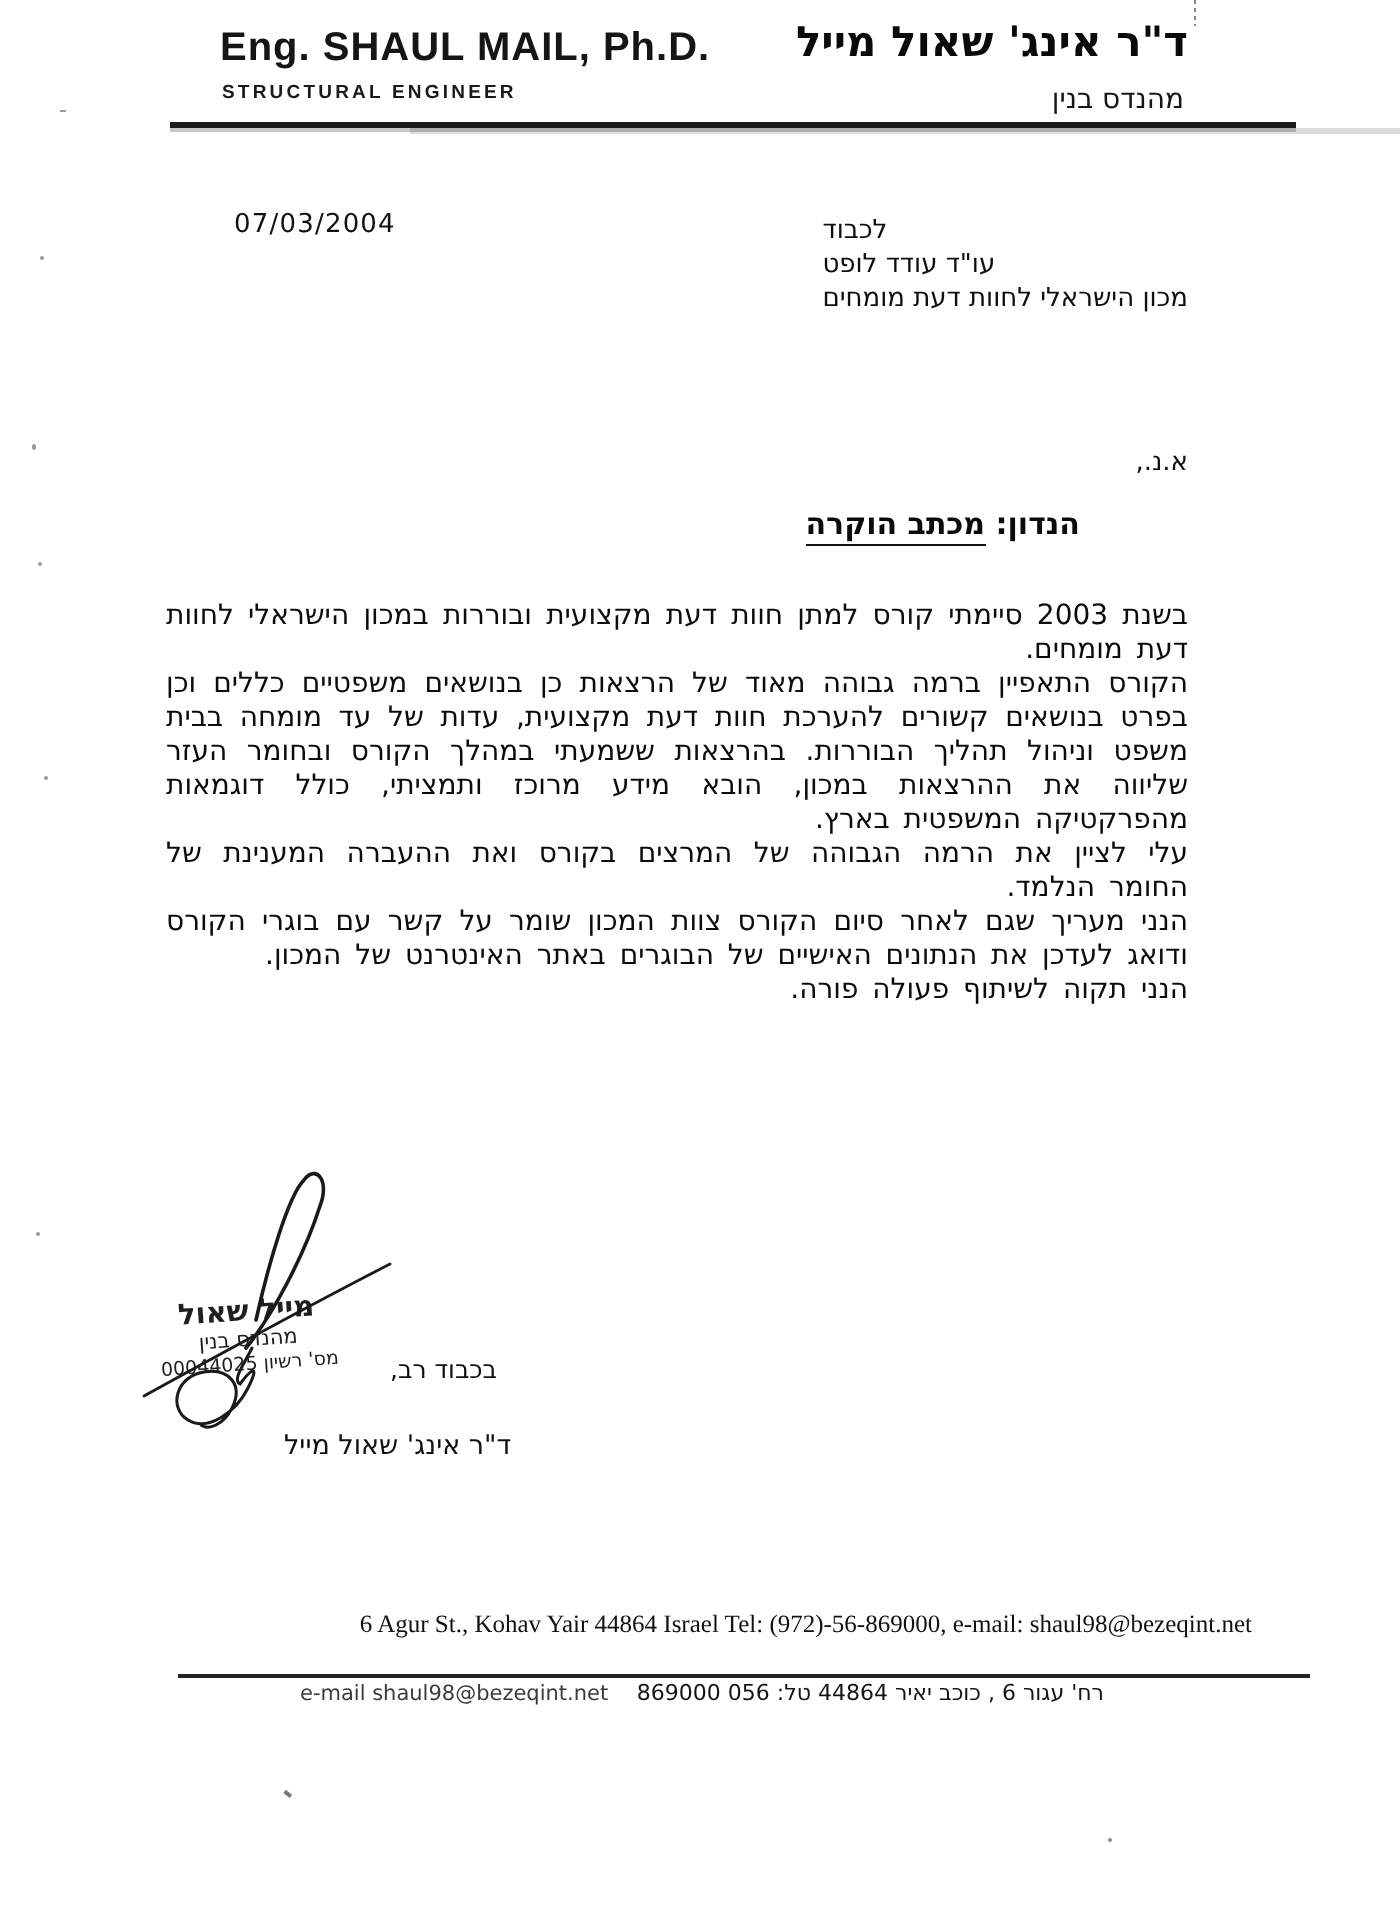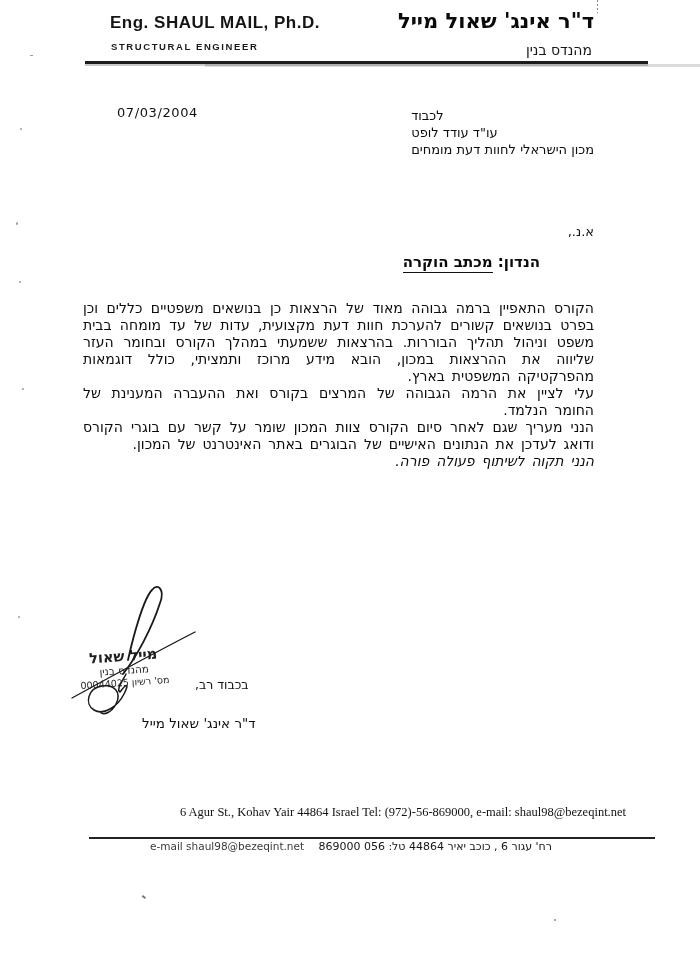--- a/index.html
+++ b/index.html
@@ -4,21 +4,21 @@
 <style>
   html,body{margin:0;padding:0;}
   body{
     width:700px;height:960px;position:relative;background:#ffffff;
     font-family:"DejaVu Sans",sans-serif;color:#0d0d0d;overflow:hidden;
   }
   .abs{position:absolute;}
 
   
   .hdr-en-name{left:110px;top:13px;font-family:"Liberation Sans",sans-serif;
-    font-weight:bold;font-size:17px;letter-spacing:.5px;color:#151515;}
+    font-weight:bold;font-size:20px;letter-spacing:.5px;color:#151515;}
   .hdr-en-title{left:111px;top:41px;font-family:"Liberation Sans",sans-serif;
     font-weight:bold;font-size:9.5px;letter-spacing:1.6px;color:#1a1a1a;}
   .hdr-he-name{right:106px;top:9px;font-weight:bold;font-size:21px;
     direction:rtl;color:#0a0a0a;}
   .hdr-he-title{right:108px;top:42px;font-size:14px;direction:rtl;color:#161616;}
   .hdr-rule{left:85px;top:61px;width:563px;height:2.6px;background:#1c1c1c;
     box-shadow:0 2px 0 rgba(40,40,40,.25),120px 3px 0 rgba(60,60,60,.18);}
 
   
   .date{left:117px;top:105px;font-size:13px;font-weight:500;letter-spacing:.6px;color:#111;}
@@ -26,21 +26,21 @@
     font-size:13px;line-height:17px;color:#0e0e0e;}
   .salutation{right:106px;top:224px;direction:rtl;font-size:13px;color:#111;}
 
   .subject{right:160px;top:253px;direction:rtl;font-size:15px;font-weight:bold;color:#0a0a0a;margin-left:22px;}
   .subject .u{border-bottom:1.6px solid #111;padding-bottom:1px;}
 
   
   .body-text{left:83px;top:300px;width:511px;direction:rtl;text-align:justify;
     font-size:14px;line-height:17px;word-spacing:2.5px;color:#0c0c0c;}
   .body-text .para{margin:0;}
-  .closing{margin-top:8px;font-style:italic;}
+  .closing{margin-top:8px;}
 
   
   .signoff{left:195px;top:677px;direction:rtl;font-size:12.5px;color:#111;}
   .stamp{left:72px;top:648px;width:104px;text-align:center;direction:rtl;
     transform:rotate(-4deg);color:#1f1f1f;}
   .stamp-name{font-weight:bold;font-size:14.5px;line-height:16px;}
   .stamp-title{font-size:10.5px;line-height:13px;}
   .stamp-license{font-size:9.5px;line-height:12px;white-space:nowrap;}
   .sig-svg{left:60px;top:578px;}
   .sig-name{left:142px;top:715px;direction:rtl;font-size:13.5px;color:#101010;}
@@ -80,20 +80,21 @@
     <div>לכבוד</div>
     <div>עו"ד עודד לופט</div>
     <div>מכון הישראלי לחוות דעת מומחים</div>
   </div>
 
 <div class="abs salutation">א.נ.,</div>
 <div class="abs subject"><span>הנדון: </span><span class="u">מכתב הוקרה</span></div>
 
 <div class="abs body-text">
   <div>
+      <div class="para">בשנת 2003 סיימתי קורס למתן חוות דעת מקצועית ובוררות במכון הישראלי לחוות דעת מומחים.</div>
       <div class="para">הקורס התאפיין ברמה גבוהה מאוד של הרצאות כן בנושאים משפטיים כללים וכן בפרט בנושאים קשורים להערכת חוות דעת מקצועית, עדות של עד מומחה בבית משפט וניהול תהליך הבוררות. בהרצאות ששמעתי במהלך הקורס ובחומר העזר שליווה את ההרצאות במכון, הובא מידע מרוכז ותמציתי, כולל דוגמאות מהפרקטיקה המשפטית בארץ.</div>
       <div class="para">עלי לציין את הרמה הגבוהה של המרצים בקורס ואת ההעברה המענינת של החומר הנלמד.</div>
       <div class="para">הנני מעריך שגם לאחר סיום הקורס צוות המכון שומר על קשר עם בוגרי הקורס ודואג לעדכן את הנתונים האישיים של הבוגרים באתר האינטרנט של המכון.</div>
     </div>
   <div class="para closing">הנני תקוה לשיתוף פעולה פורה.</div>
 </div>
 
 <div class="abs signoff">בכבוד רב,</div>
 
 <div class="abs stamp">

